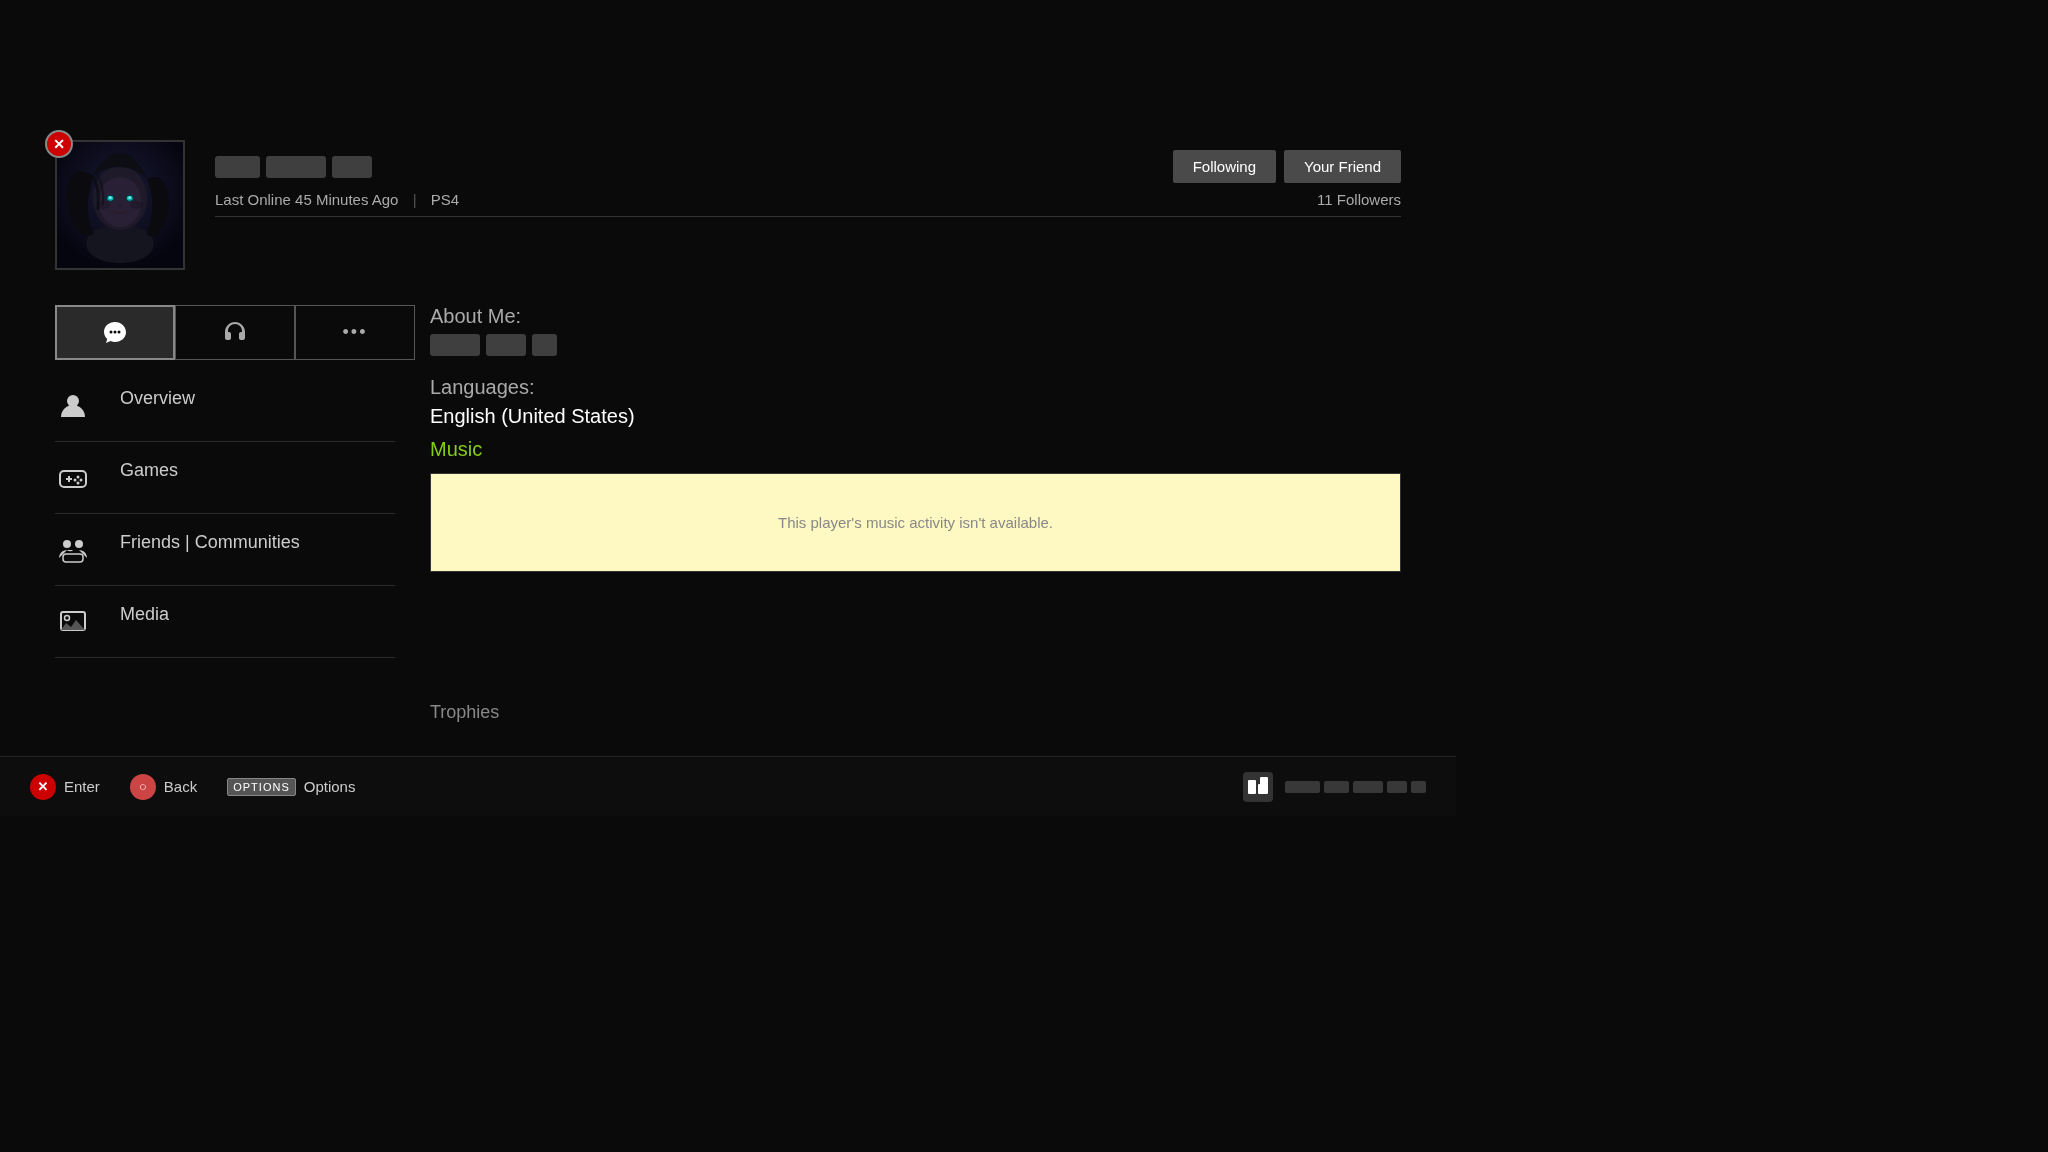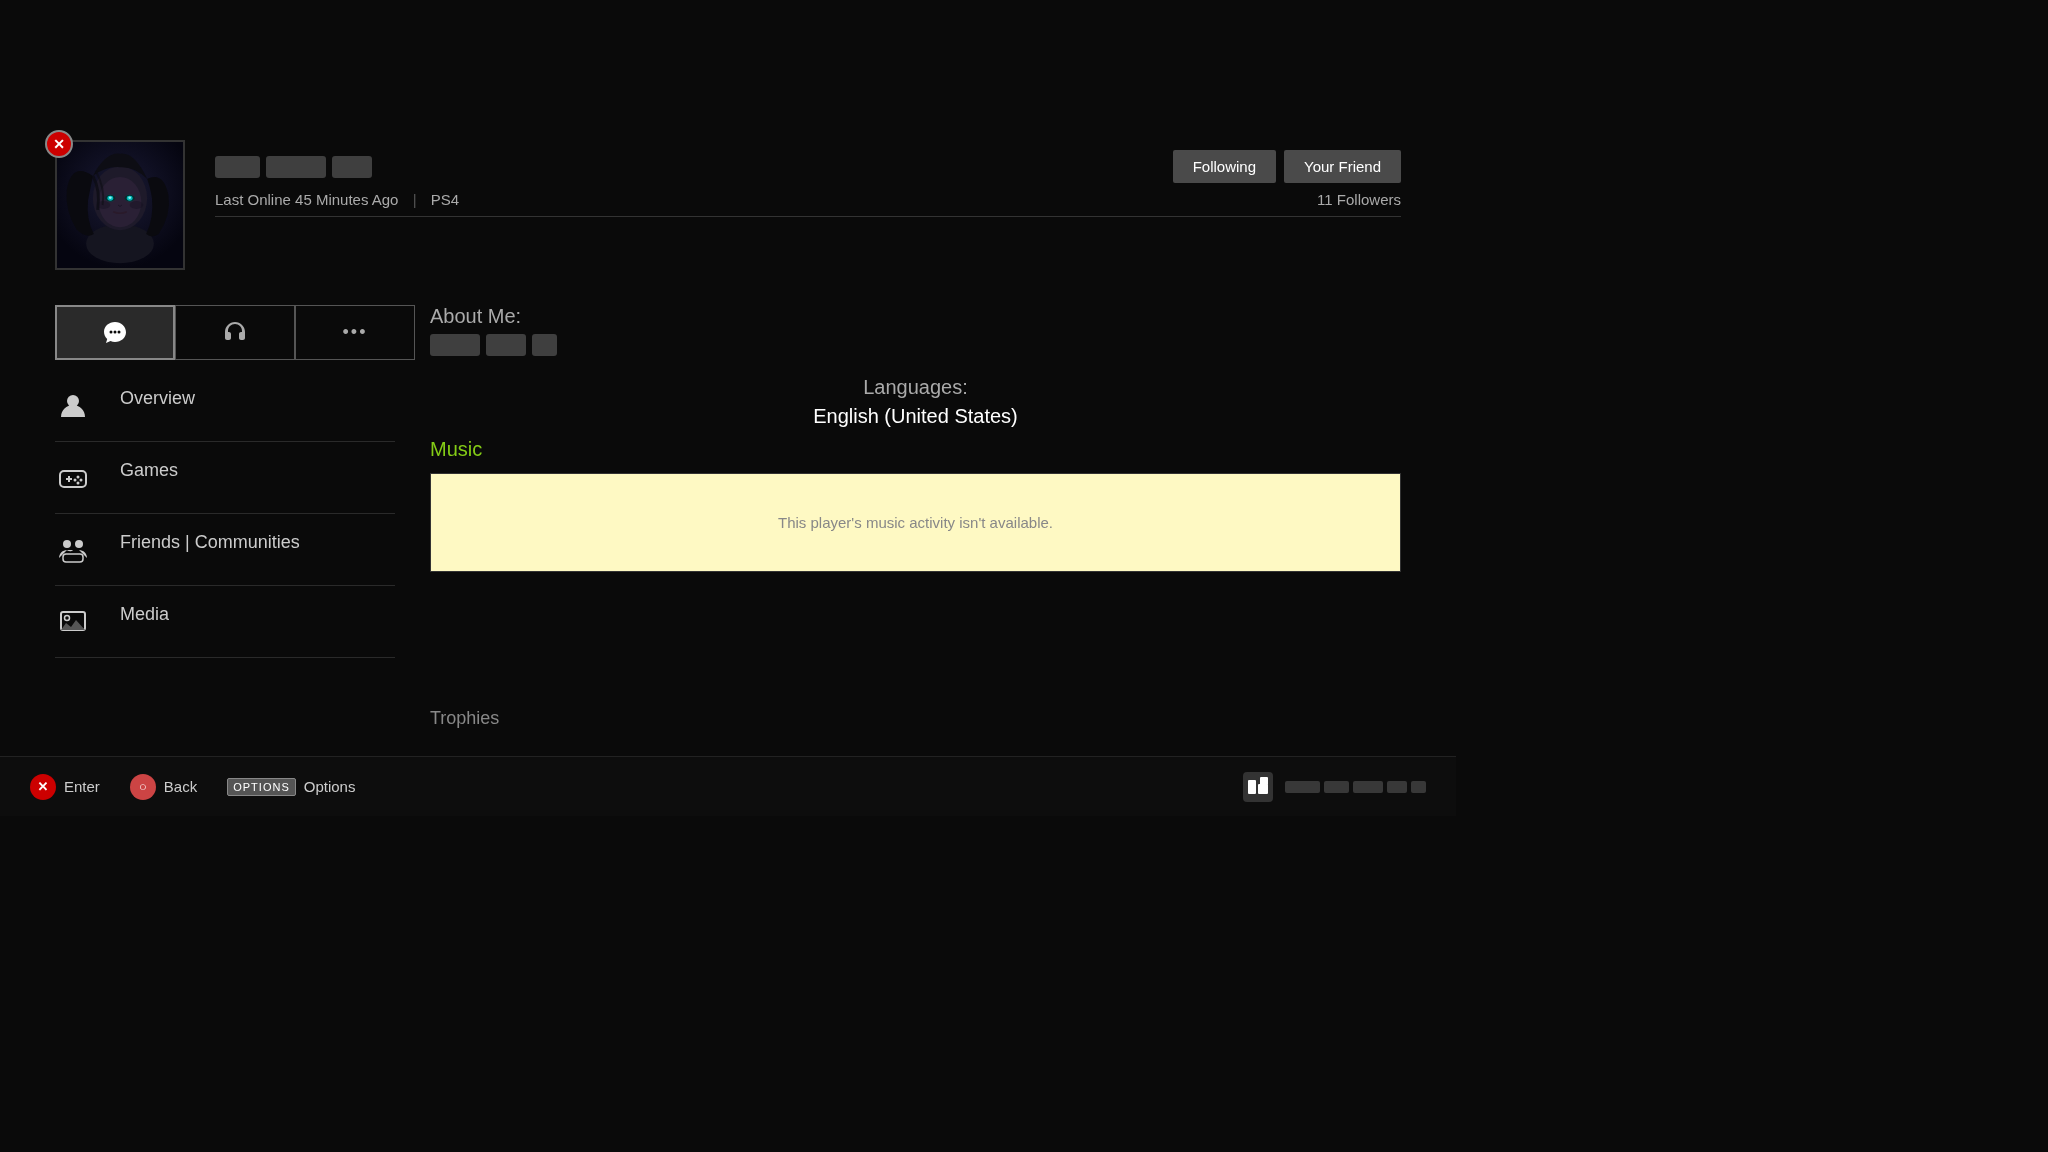--- a/index.html
+++ b/index.html
@@ -208,21 +208,20 @@
       font-size: 20px;
       margin-bottom: 6px;
     }
 
     .about-blur {
       display: flex;
       gap: 6px;
     }
 
     .languages-section {
-      text-align: center;
     }
 
     .languages-value {
       color: #ffffff;
       font-size: 20px;
     }
 
     .music-section {
       margin-top: 10px;
     }
@@ -239,21 +238,21 @@
       padding: 40px 20px;
       text-align: center;
       color: #888888;
       font-size: 15px;
     }
 
     .trophies-label {
       color: #888888;
       font-size: 18px;
       position: absolute;
-      bottom: 87px;
+      bottom: 93px;
       left: 430px;
     }
 
     
     .bottom-bar {
       position: absolute;
       bottom: 0;
       left: 0;
       right: 0;
       height: 60px;

